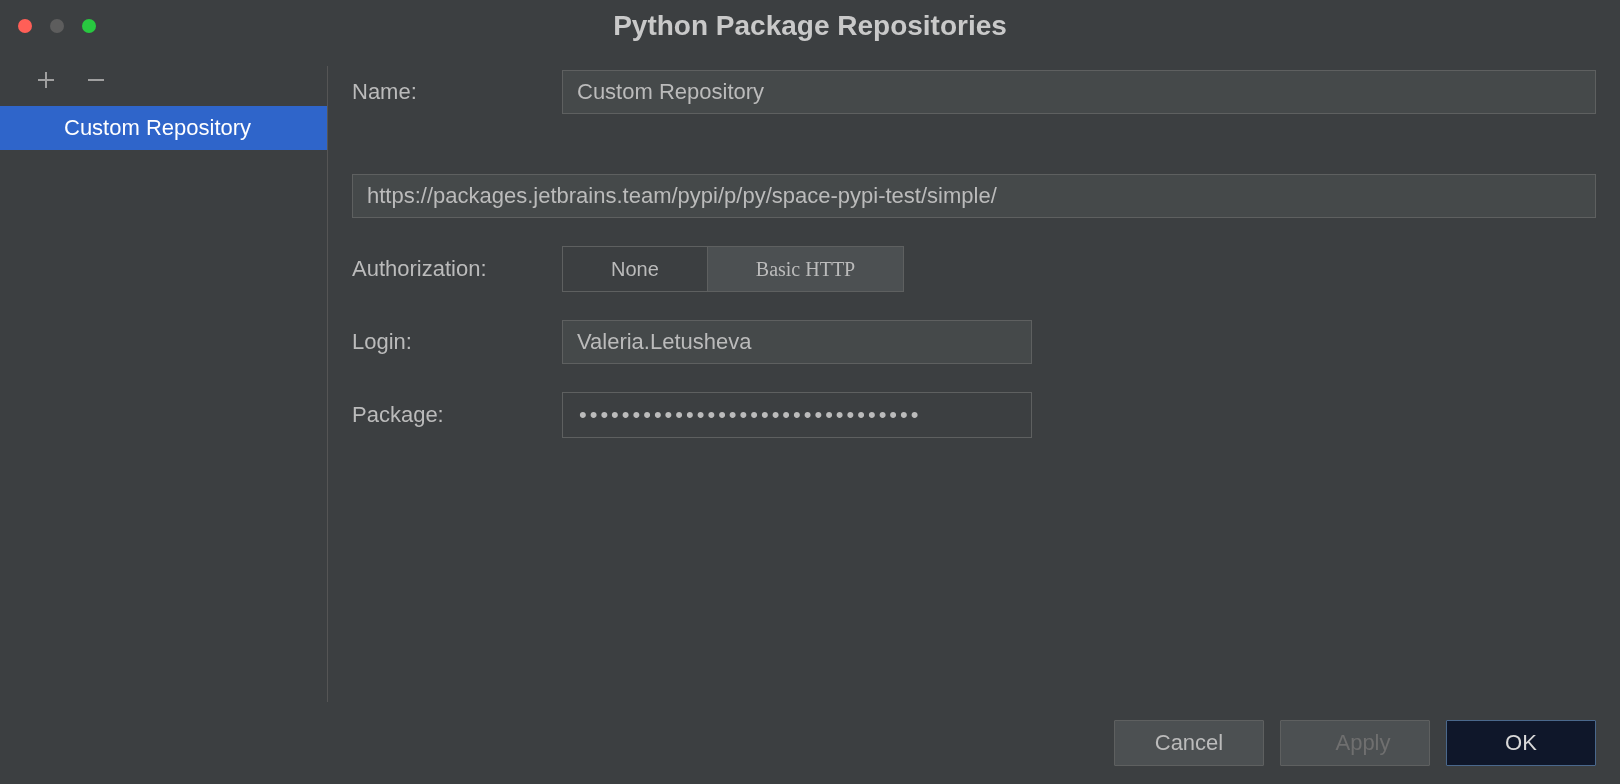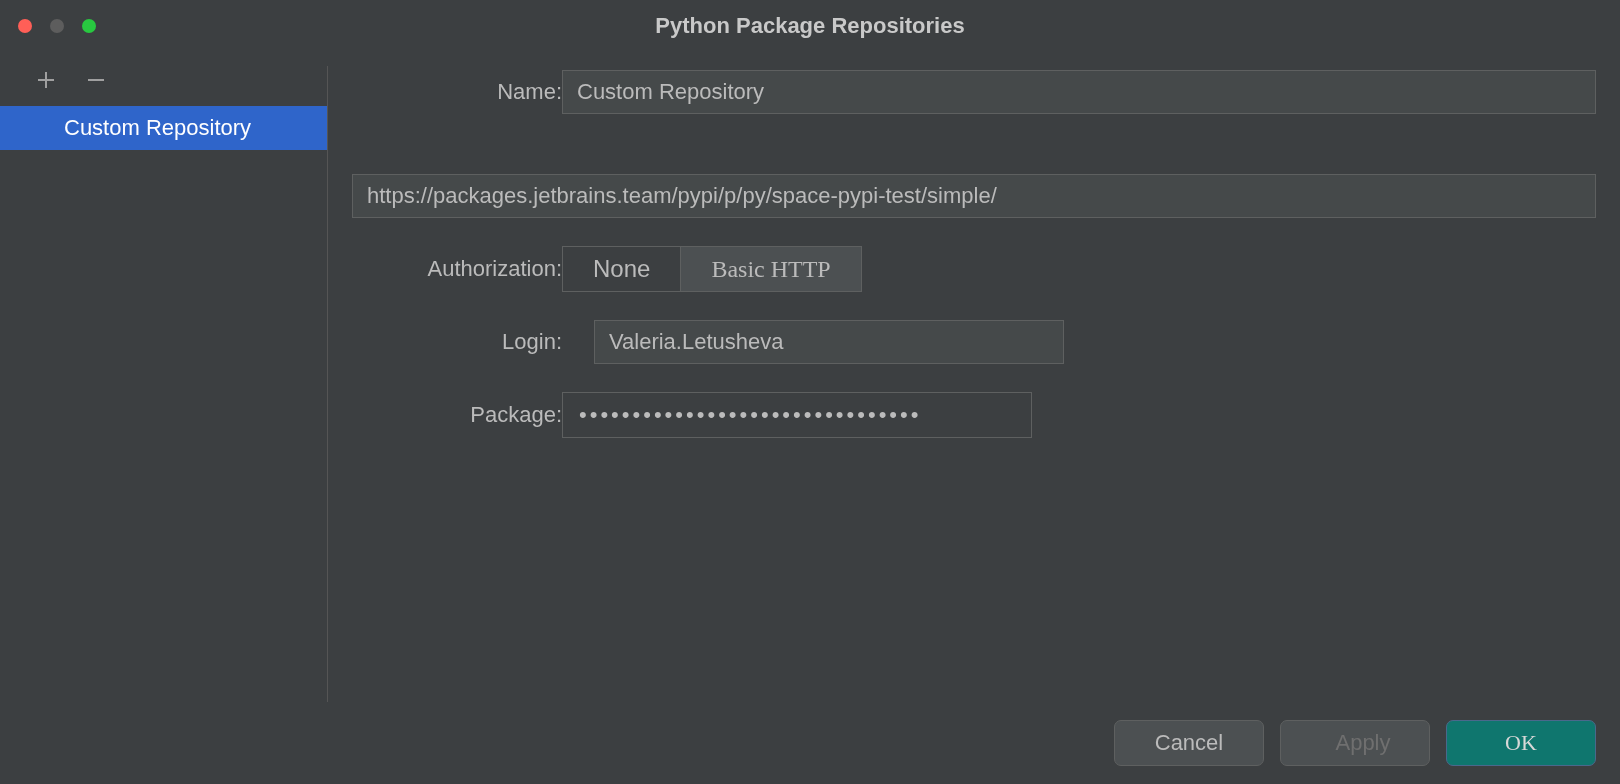--- a/index.html
+++ b/index.html
@@ -40,21 +40,21 @@
   border-radius: 50%;
 }
 .tl-red { background: #ff5f57; }
 .tl-yellow { background: #5d5d5d; }
 .tl-green { background: #28c840; }
 .title {
   position: absolute;
   left: 50%;
   transform: translateX(-50%);
   color: #c9c9c9;
-  font-size: 22px;
+  font-size: 28px;
   font-weight: 600;
   text-align: right;
 }
 .body {
   flex: 1;
   display: flex;
   flex-direction: column;
 }
 .main {
   flex: 1;
@@ -113,43 +113,41 @@
   gap: 28px;
 }
 .form-row {
   display: flex;
   align-items: center;
 }
 .form-label {
   width: 210px;
   font-size: 22px;
   color: #bbbbbb;
-  text-align: right;
 }
 .form-input {
   flex: 1;
   height: 44px;
   background: #45494a;
   border: 1px solid #5e6060;
   color: #bbbbbb;
   font-size: 22px;
   padding: 0 14px;
   outline: none;
 }
 .form-input.medium {
   flex: 0 0 470px;
-  margin-left: 32px;
 }
 .toggle-group {
   display: flex;
 }
 .toggle-btn {
   height: 46px;
-  padding: 0 30px;
-  font-size: 24px;
+  padding: 0 48px;
+  font-size: 20px;
   border: 1px solid #5e6060;
   background: #3c3f41;
   color: #bbbbbb;
   cursor: pointer;
 }
 .toggle-btn:first-child {
   border-right: none;
 }
 .toggle-btn.active {
   background: #4c5052;
@@ -171,30 +169,29 @@
   display: flex;
   justify-content: flex-end;
   gap: 16px;
   padding: 18px 24px;
 }
 .footer-btn {
   min-width: 150px;
   height: 46px;
   font-size: 22px;
   border: 1px solid #5e6060;
-  border-radius: 7px;
+  border-radius: 1px;
   background: #4c5052;
   color: #bbbbbb;
   cursor: pointer;
 }
 .footer-btn.primary {
-  background: #0f766e;
+  background: #0f172a;
   border-color: #4a688c;
   color: #d8d8d8;
-  font-family: Liberation Serif, serif;
 }
 .footer-btn.disabled {
   color: #6f6f6f;
   padding-left: 16px;
 }
 </style>
 </head>
 <body>
 
 <div class="window">

